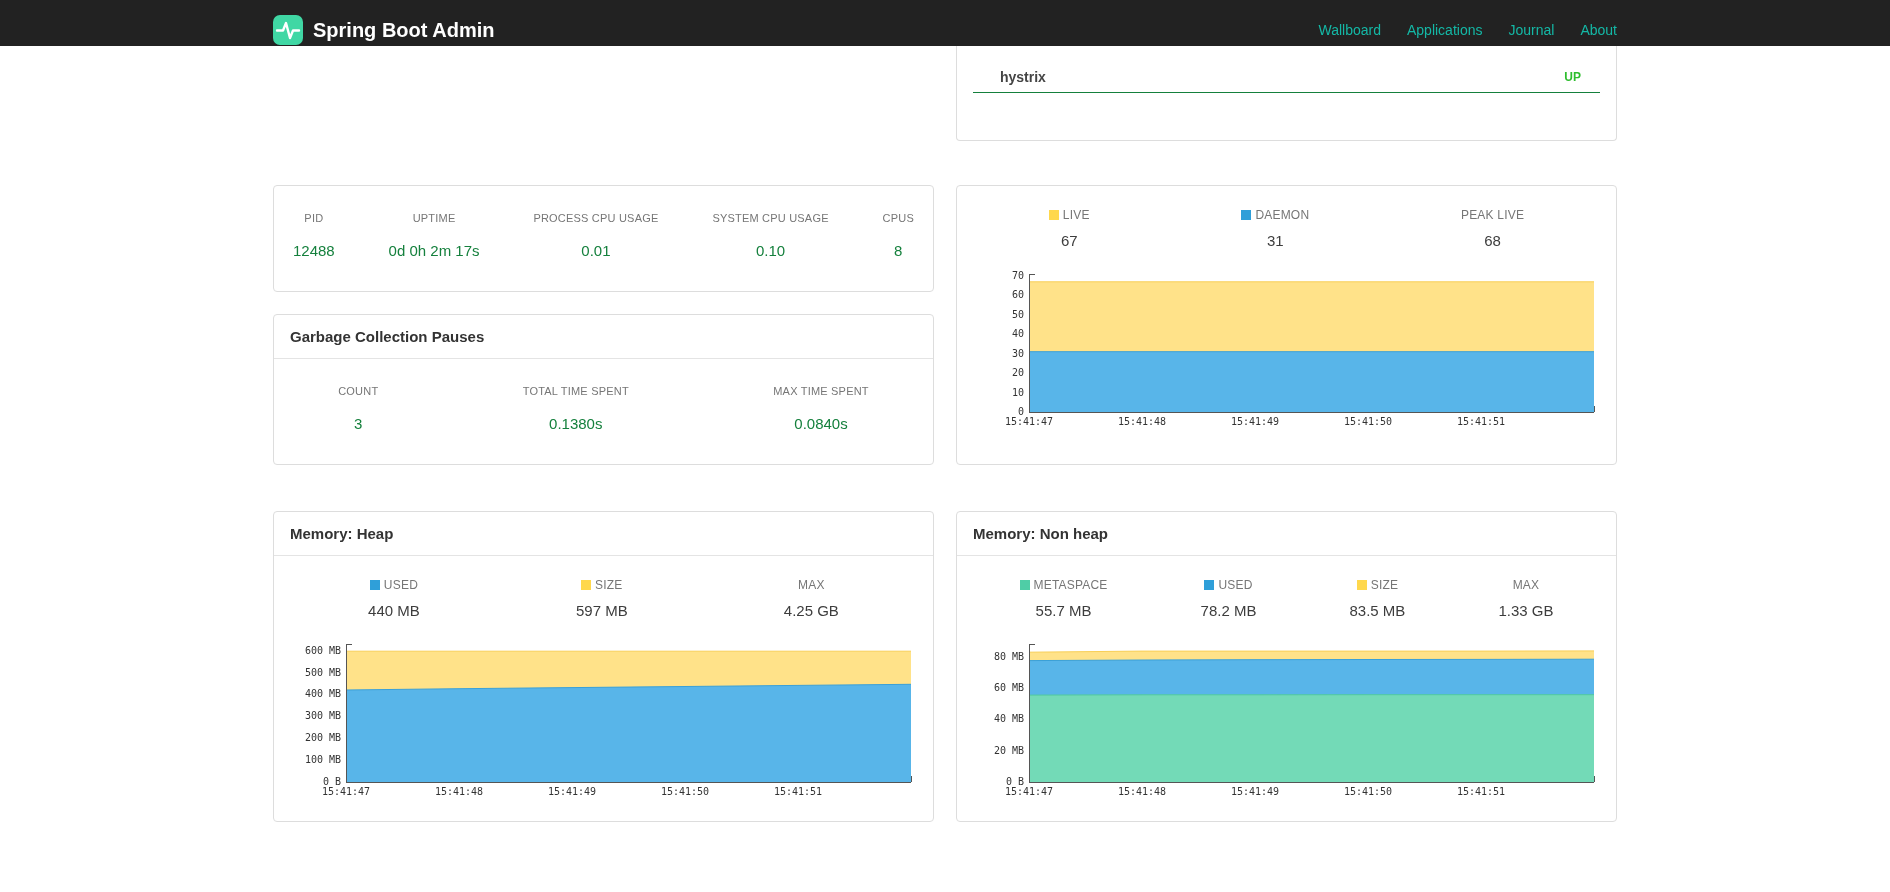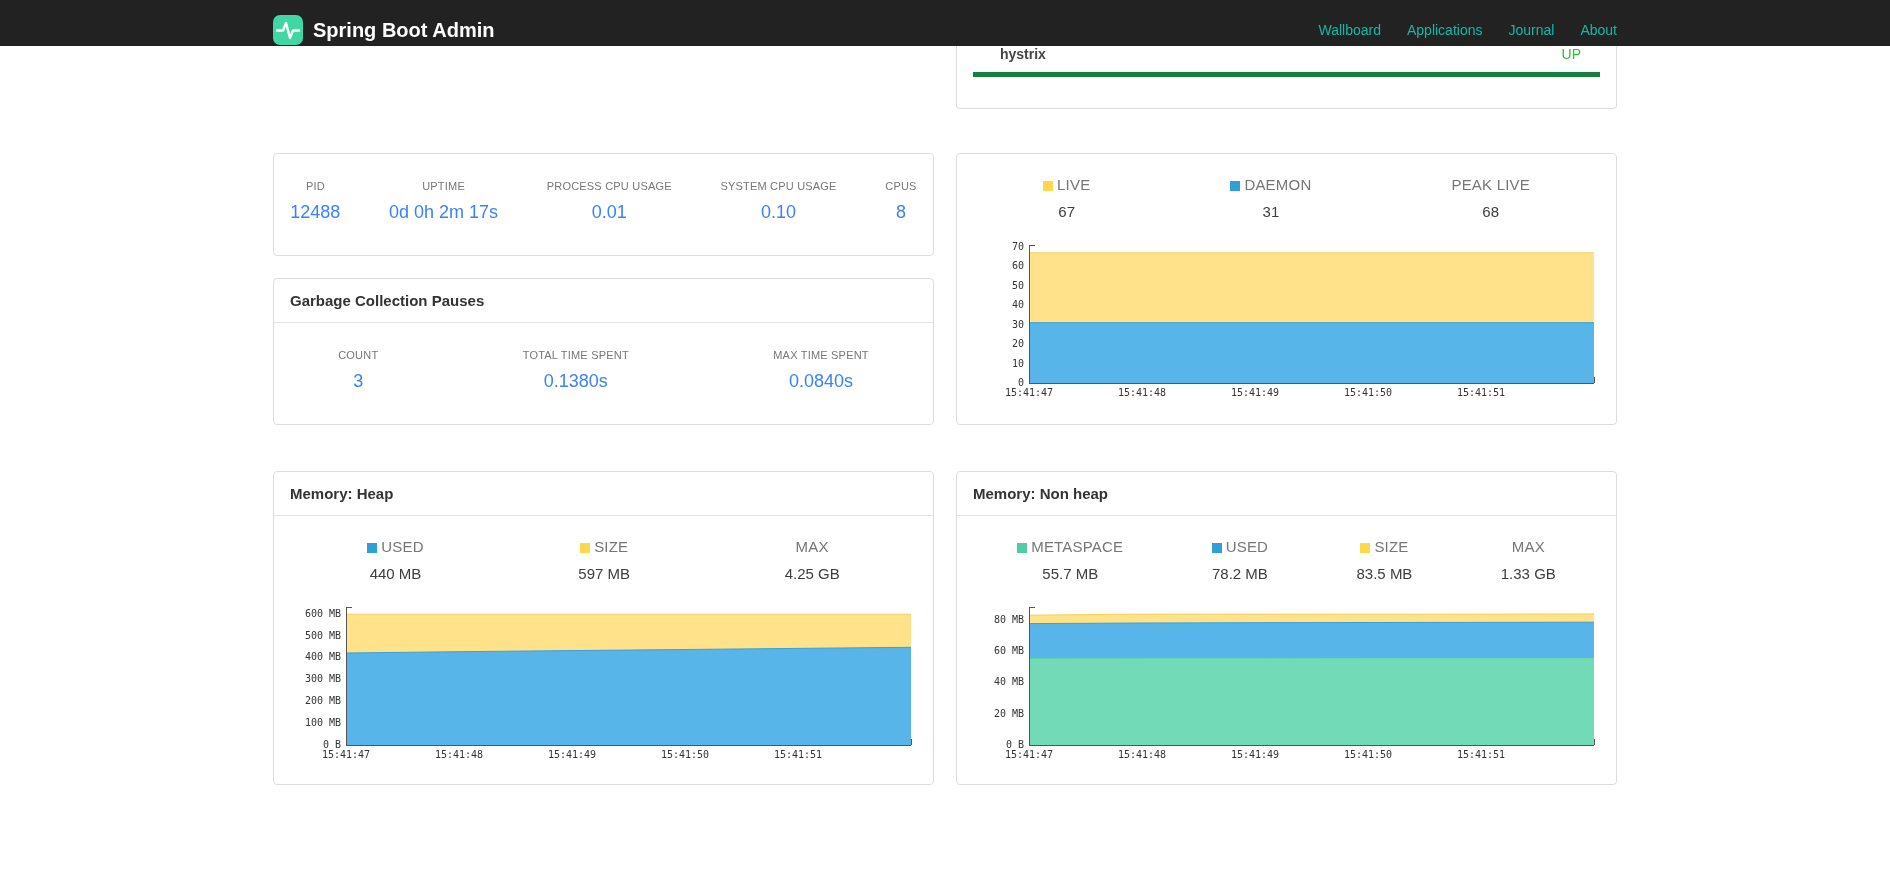--- a/index.html
+++ b/index.html
@@ -27,33 +27,33 @@
 
   .row { display: flex; gap: 22px; }
   .col { width: 661px; flex: 0 0 661px; display: flex; flex-direction: column; }
   .row-top { margin-bottom: 44px; }
   .row-1 { margin-bottom: 46px; }
   .panel-gc { margin-top: 22px; }
   .col .grow { flex: 1 1 auto; }
 
   
   .partial-panel { border-top: none; border-radius: 0 0 4px 4px; }
-  .health-row { display: flex; justify-content: space-between; align-items: flex-start; margin: 0 16px; height: 31px; border-bottom: 5px solid #15803d; }
+  .health-row { display: flex; justify-content: space-between; align-items: center; margin: 16px 16px; height: 31px; border-bottom: 1px solid #15803d; }
   .health-name { font-weight: bold; font-size: 14px; color: #444; padding-left: 27px; }
-  .health-status { font-weight: normal; font-size: 14px; padding-right: 19px; }
+  .health-status { font-weight: bold; font-size: 12px; padding-right: 19px; }
   .partial-spacer { height: 31px; }
 
   
   .metrics { display: flex; justify-content: space-around; text-align: center; padding: 26px 16px 32px; gap: 48px; }
   .metric-label { font-size: 11px; color: #767676; letter-spacing: 0.2px; text-transform: uppercase; }
-  .metric-value { font-size: 18px; color: #3b82f6; margin-top: 10px; }
+  .metric-value { font-size: 15px; color: #15803d; margin-top: 18px; }
 
   
   .legend { display: flex; justify-content: space-around; text-align: center; padding: 22px 16px 0; }
-  .legend-label { font-size: 15px; color: #767676; letter-spacing: 0.2px; }
+  .legend-label { font-size: 12px; color: #767676; letter-spacing: 0.2px; }
   .swatch { display: inline-block; width: 10px; height: 10px; margin-right: 4px; vertical-align: -1px; }
   .legend-value { font-size: 15px; color: #3d3d3d; margin-top: 10px; }
 
   
   .chart { height: 160px; margin: 20px 16px 22px 16px; }
   .chart svg { display: block; }
   .chart text.tick { font-family: "DejaVu Sans Mono", monospace; font-size: 10px; fill: #333; }
 </style>
 </head>
 <body>

